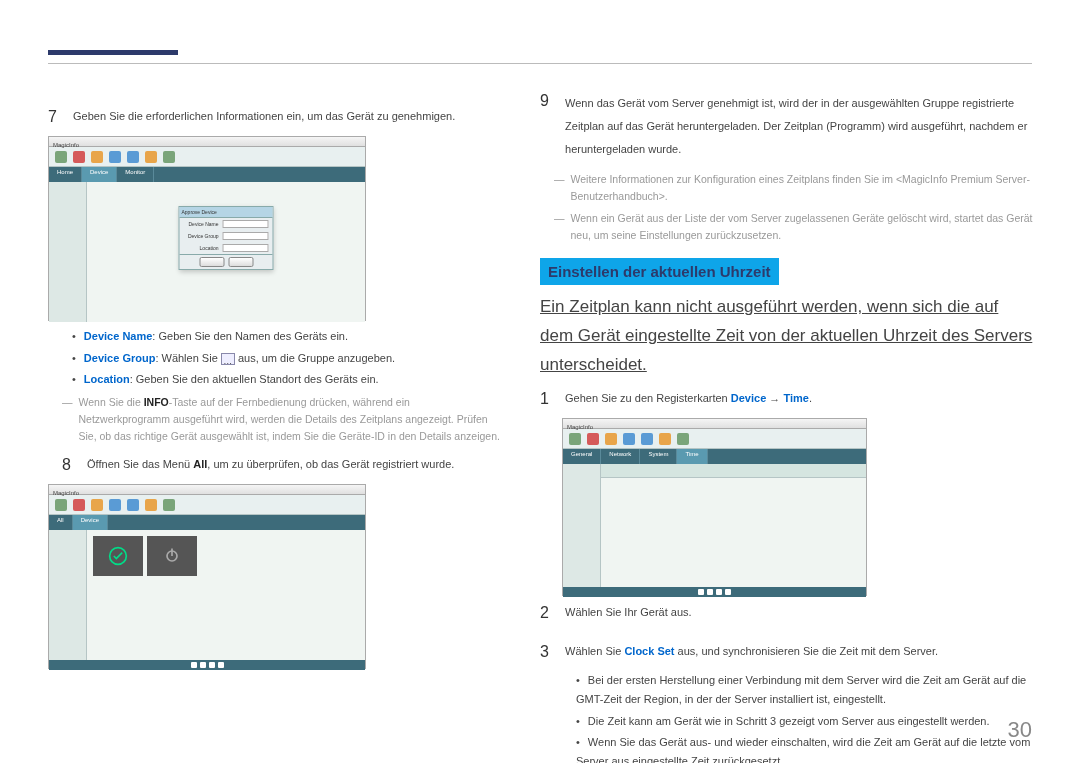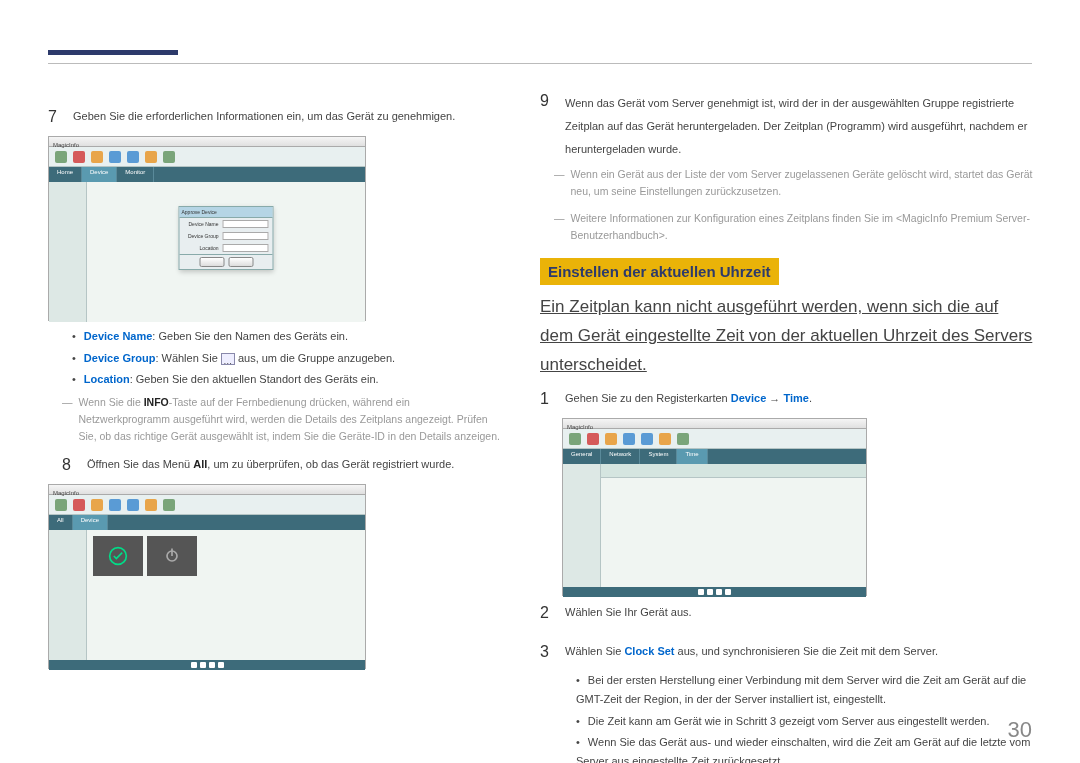--- a/index.html
+++ b/index.html
@@ -33,21 +33,21 @@
   .ss-dialog .db .btn { width:25px; height:10px; background:linear-gradient(#fff,#ddd); border:1px solid #888; border-radius:2px;}
   .ss-thumbs { display:flex; gap:4px; padding:6px; }
   .ss-thumbs .th { width: 50px; height: 40px; background:#555; display:flex; align-items:center; justify-content:center;}
   .ss-thumbs .th svg { width:20px; height:20px; }
   .bullet { margin-left: 24px; font-size: 11px; line-height: 1.7; margin-top:3px; color:#444;}
   .bullet:before { content:"•"; margin-right: 8px; }
   .dash { margin-left: 14px; font-size: 10.5px; line-height: 1.6; margin-top:5px; color:#999; display:flex; gap:6px;}
   .dash:before { content:"―"; color:#999; flex-shrink:0;}
   .blue { color: #0066cc; font-weight: bold; }
   .bold { font-weight: bold; color: #222; }
-  .heading { background: #eab308; color: #2d3a6b; font-size: 15px; font-weight: bold; padding: 5px 8px; display: inline-block; margin-top:15px; margin-bottom:8px;}
+  .heading { background: #0ea5e9; color: #2d3a6b; font-size: 15px; font-weight: bold; padding: 5px 8px; display: inline-block; margin-top:15px; margin-bottom:8px;}
   .pagenum { position: absolute; right: 48px; bottom: 20px; font-size: 22px; color: #888; }
   .pager { height: 10px; background: #3d6b7a; display:flex; justify-content:center; align-items:center; gap:3px;}
   .pager .pb { width:6px; height:6px; background:#fff; border-radius:1px;}
 </style>
 </head>
 <body>
 
 <div class="topbar"></div>
 <div class="topline"></div>
 
@@ -154,25 +154,25 @@
       </div>
   </div>
 </div>
 
 <div class="rightcol">
   <div>
     <span class="stepnum">9</span>
     <span class="steptext" style="line-height:2.1;">Wenn das Gerät vom Server genehmigt ist, wird der in der ausgewählten Gruppe registrierte Zeitplan auf das Gerät heruntergeladen. Der Zeitplan (Programm) wird ausgeführt, nachdem er heruntergeladen wurde.</span>
   </div>
 
+  <div class="dash" style="margin-top:10px;">
+      <span>Weitere Informationen zur Konfiguration eines Zeitplans finden Sie im &lt;MagicInfo Premium Server-Benutzerhandbuch&gt;.</span>
+    </div>
   <div class="dash">
       <span>Wenn ein Gerät aus der Liste der vom Server zugelassenen Geräte gelöscht wird, startet das Gerät neu, um seine Einstellungen zurückzusetzen.</span>
-    </div>
-  <div class="dash" style="margin-top:10px;">
-      <span>Weitere Informationen zur Konfiguration eines Zeitplans finden Sie im &lt;MagicInfo Premium Server-Benutzerhandbuch&gt;.</span>
     </div>
 
   <div class="heading">Einstellen der aktuellen Uhrzeit</div>
   <div style="font-size:17px;line-height:1.7;color:#444;text-decoration:underline;">Ein Zeitplan kann nicht ausgeführt werden, wenn sich die auf dem Gerät eingestellte Zeit von der aktuellen Uhrzeit des Servers unterscheidet.</div>
 
   <div style="margin-top:10px;">
     <span class="stepnum">1</span>
     <span class="steptext"><span>Gehen Sie zu den Registerkarten </span><span class="blue">Device</span><span> → </span><span class="blue">Time</span><span>.</span></span>
   </div>
 

